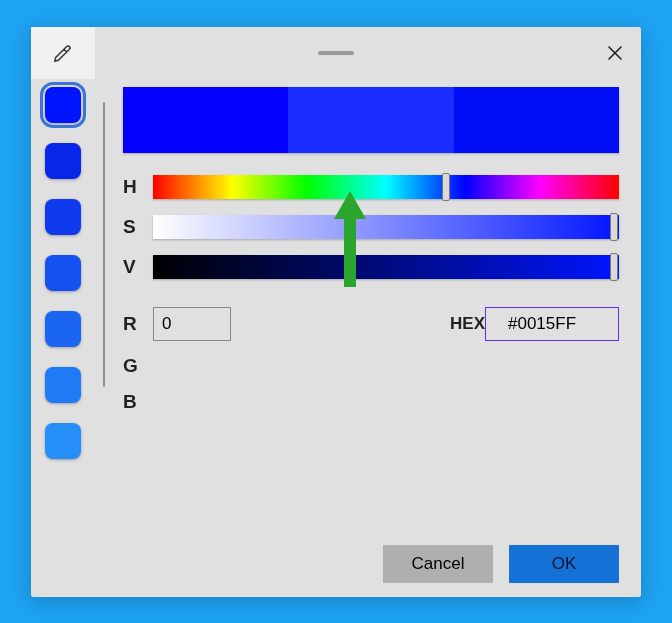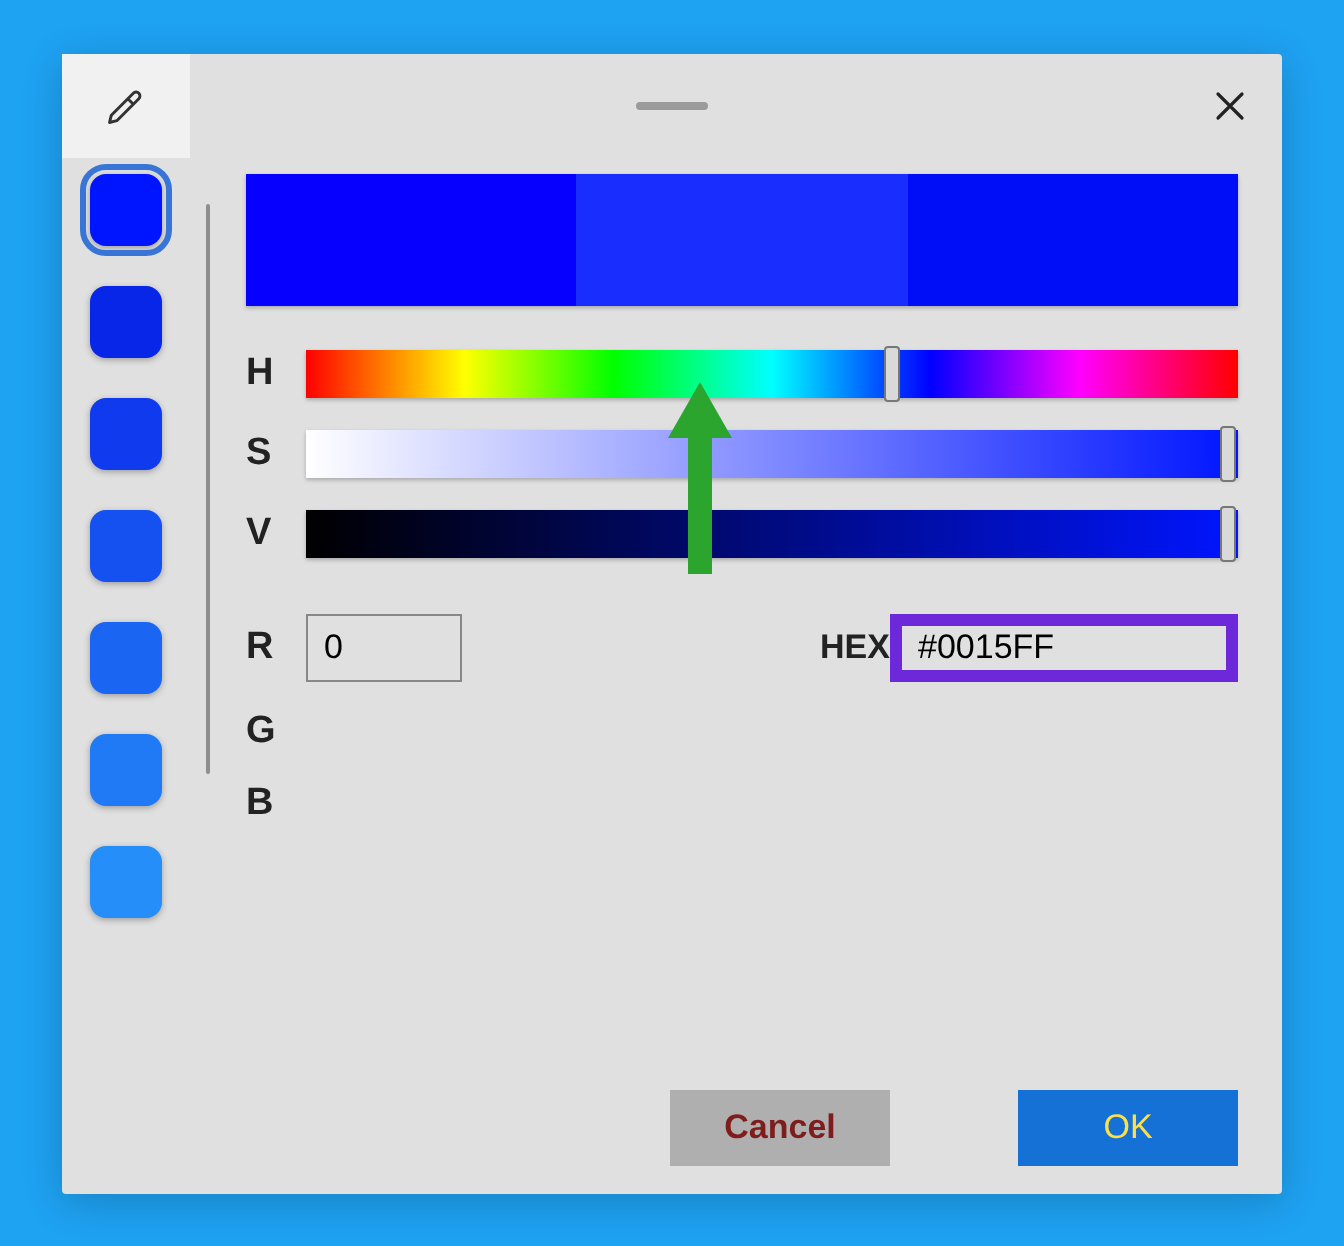--- a/index.html
+++ b/index.html
@@ -164,45 +164,45 @@
     width: 78px;
     height: 34px;
     border: 1px solid #888;
     background: #E0E0E0;
     font-size: 17px;
     padding: 0 8px;
   }
   .hex-col { display: flex; align-items: flex-start; margin-left:auto; }
   .hex-col .lab { font-size: 17px; font-weight: 700; color: #222; padding-top:7px; }
   .hex-input {
-    width: 174px;
+    width: 134px;
     height: 34px;
-    border: 6px solid #6d28d9;
+    border: 1px solid #6d28d9;
     background: #E0E0E0;
     font-size: 17px;
-    padding: 0 8px;
+    padding: 0 22px;
   }
 
   .buttons {
     position: absolute;
     right: 22px;
     bottom: 14px;
     display: flex;
     gap: 16px;
   }
   .btn {
     width: 110px;
     height: 38px;
     font-size: 17px;
     border: none;
     cursor: pointer;
     display:flex;align-items:center;justify-content:center;
   }
-  .btn-cancel { background: #AFAFAF; color: #7f1d1d; font-weight: bold; }
-  .btn-ok { background: #1571D6; color: #fde047; margin-left: 48px; }
+  .btn-cancel { background: #AFAFAF; color: #000000; }
+  .btn-ok { background: #1571D6; color: #0f172a; }
 </style>
 </head>
 <body>
 
 <div class="dialog">
 
   <div class="titlebar">
     <div class="eyedropper-tab">
       <svg viewBox="0 0 24 24">
         <path fill="none" stroke="#333" stroke-width="1.6" stroke-linecap="round" stroke-linejoin="round" d="M3 21l1-4 9-9 3 3-9 9-4 1zm10-13l3 3 3-3c.8-.8.8-2.2 0-3s-2.2-.8-3 0l-3 3z"></path>

